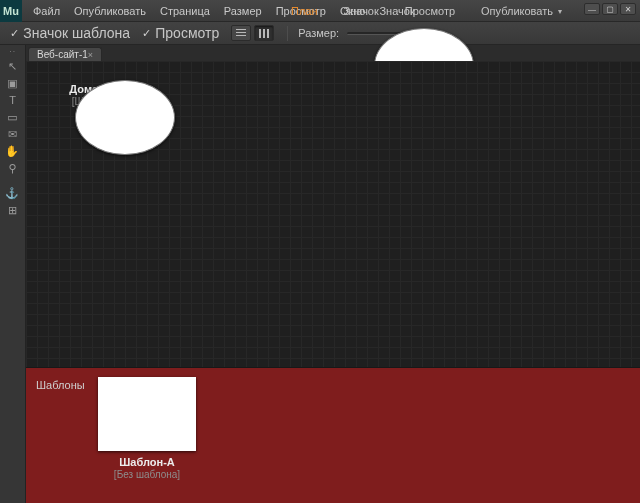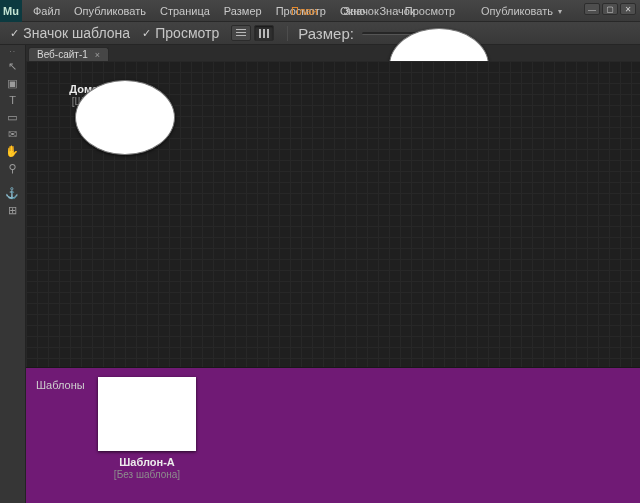--- a/index.html
+++ b/index.html
@@ -29,53 +29,53 @@
   .check { color:#d2d2d2; font-size:11px; margin-right:4px; }
   .chk-label { color:#c6c6c6; font-size:14px; margin-right:12px; }
   .vbtn { width:20px; height:16px; background:#474747; border:1px solid #2b2b2b; border-radius:2px;
           display:flex; align-items:center; justify-content:center; margin-right:3px; }
   .vbtn.active { background:#2f2f2f; box-shadow:inset 0 1px 2px rgba(0,0,0,.55); }
   .icon-rows { width:10px; height:9px;
                background:repeating-linear-gradient(to bottom,#b8b8b8 0 1px,transparent 1px 3px); }
   .icon-cols { width:10px; height:9px;
                background:repeating-linear-gradient(to right,#b8b8b8 0 2px,transparent 2px 4px); }
   .sep { width:1px; height:15px; background:#292929; border-right:1px solid #4d4d4d; margin:0 10px; }
-  .size-label { color:#c6c6c6; font-size:15px; margin-right:8px; }
+  .size-label { color:#c6c6c6; font-size:11px; margin-right:8px; }
   .slider { position:relative; width:80px; height:14px; }
   .track { position:absolute; left:0; right:0; top:6px; height:3px; background:#262626;
            border-bottom:1px solid #555; border-radius:2px; }
   .thumb { position:absolute; left:27px; top:2px; width:9px; height:9px; background:#c7c7c7;
            border:1px solid #777; border-radius:50%; }
 
   
   .content { display:flex; height:458px; }
   .toolstrip { width:26px; background:#363636; border-right:1px solid #232323;
                display:flex; flex-direction:column; align-items:center; padding-top:3px; }
   .handle { color:#7a7a7a; font-size:9px; height:9px; line-height:7px; letter-spacing:1px; }
   .tool { width:22px; height:15px; color:#9b9b9b; font-size:11px; line-height:15px;
           text-align:center; margin-top:2px; }
   .tool.group { margin-top:10px; }
 
   .main { flex:1; display:flex; flex-direction:column; }
   .tabbar { height:16px; background:#2c2c2c; display:flex; align-items:flex-end; padding-left:2px; }
   .tab { background:#464646; border:1px solid #282828; border-bottom:none;
          border-radius:3px 3px 0 0; color:#d8d8d8; font-size:10px; padding:1px 8px;
-         display:flex; align-items:center; gap:7px; }
+         display:flex; align-items:center; }
   .tab-close { color:#9e9e9e; font-size:9px; }
 
   .plan { height:306px; position:relative; background-color:#1f1f1f;
           background-image:linear-gradient(#272727 1px,transparent 1px),
                            linear-gradient(90deg,#272727 1px,transparent 1px);
           background-size:11px 11px; }
   .page-item { position:absolute; left:22px; top:17px; width:100px; text-align:center; }
   .thumb { width:100px; height:75px; background:#ffffff; box-shadow:0 1px 3px rgba(0,0,0,.7); }
   .pg-title { margin-top:5px; color:#ececec; font-size:11px; font-weight:bold; }
   .pg-sub { margin-top:1px; color:#8d8d8d; font-size:10px; }
 
-  .templates { height:136px; background:#701a75; border-top:1px solid #181818; position:relative; }
+  .templates { height:136px; background:#7f1d1d; border-top:1px solid #181818; position:relative; }
   .tpl-heading { position:absolute; left:10px; top:11px; color:#cfcfcf; font-size:11px; }
   .tpl-item { position:absolute; left:72px; top:9px; width:98px; text-align:center; }
   .thumb2 { width:98px; height:74px; background:#ffffff; box-shadow:0 1px 3px rgba(0,0,0,.7); }
 </style>
 </head>
 <body>
 
 <div class="window">
 
   <div class="titlebar">

